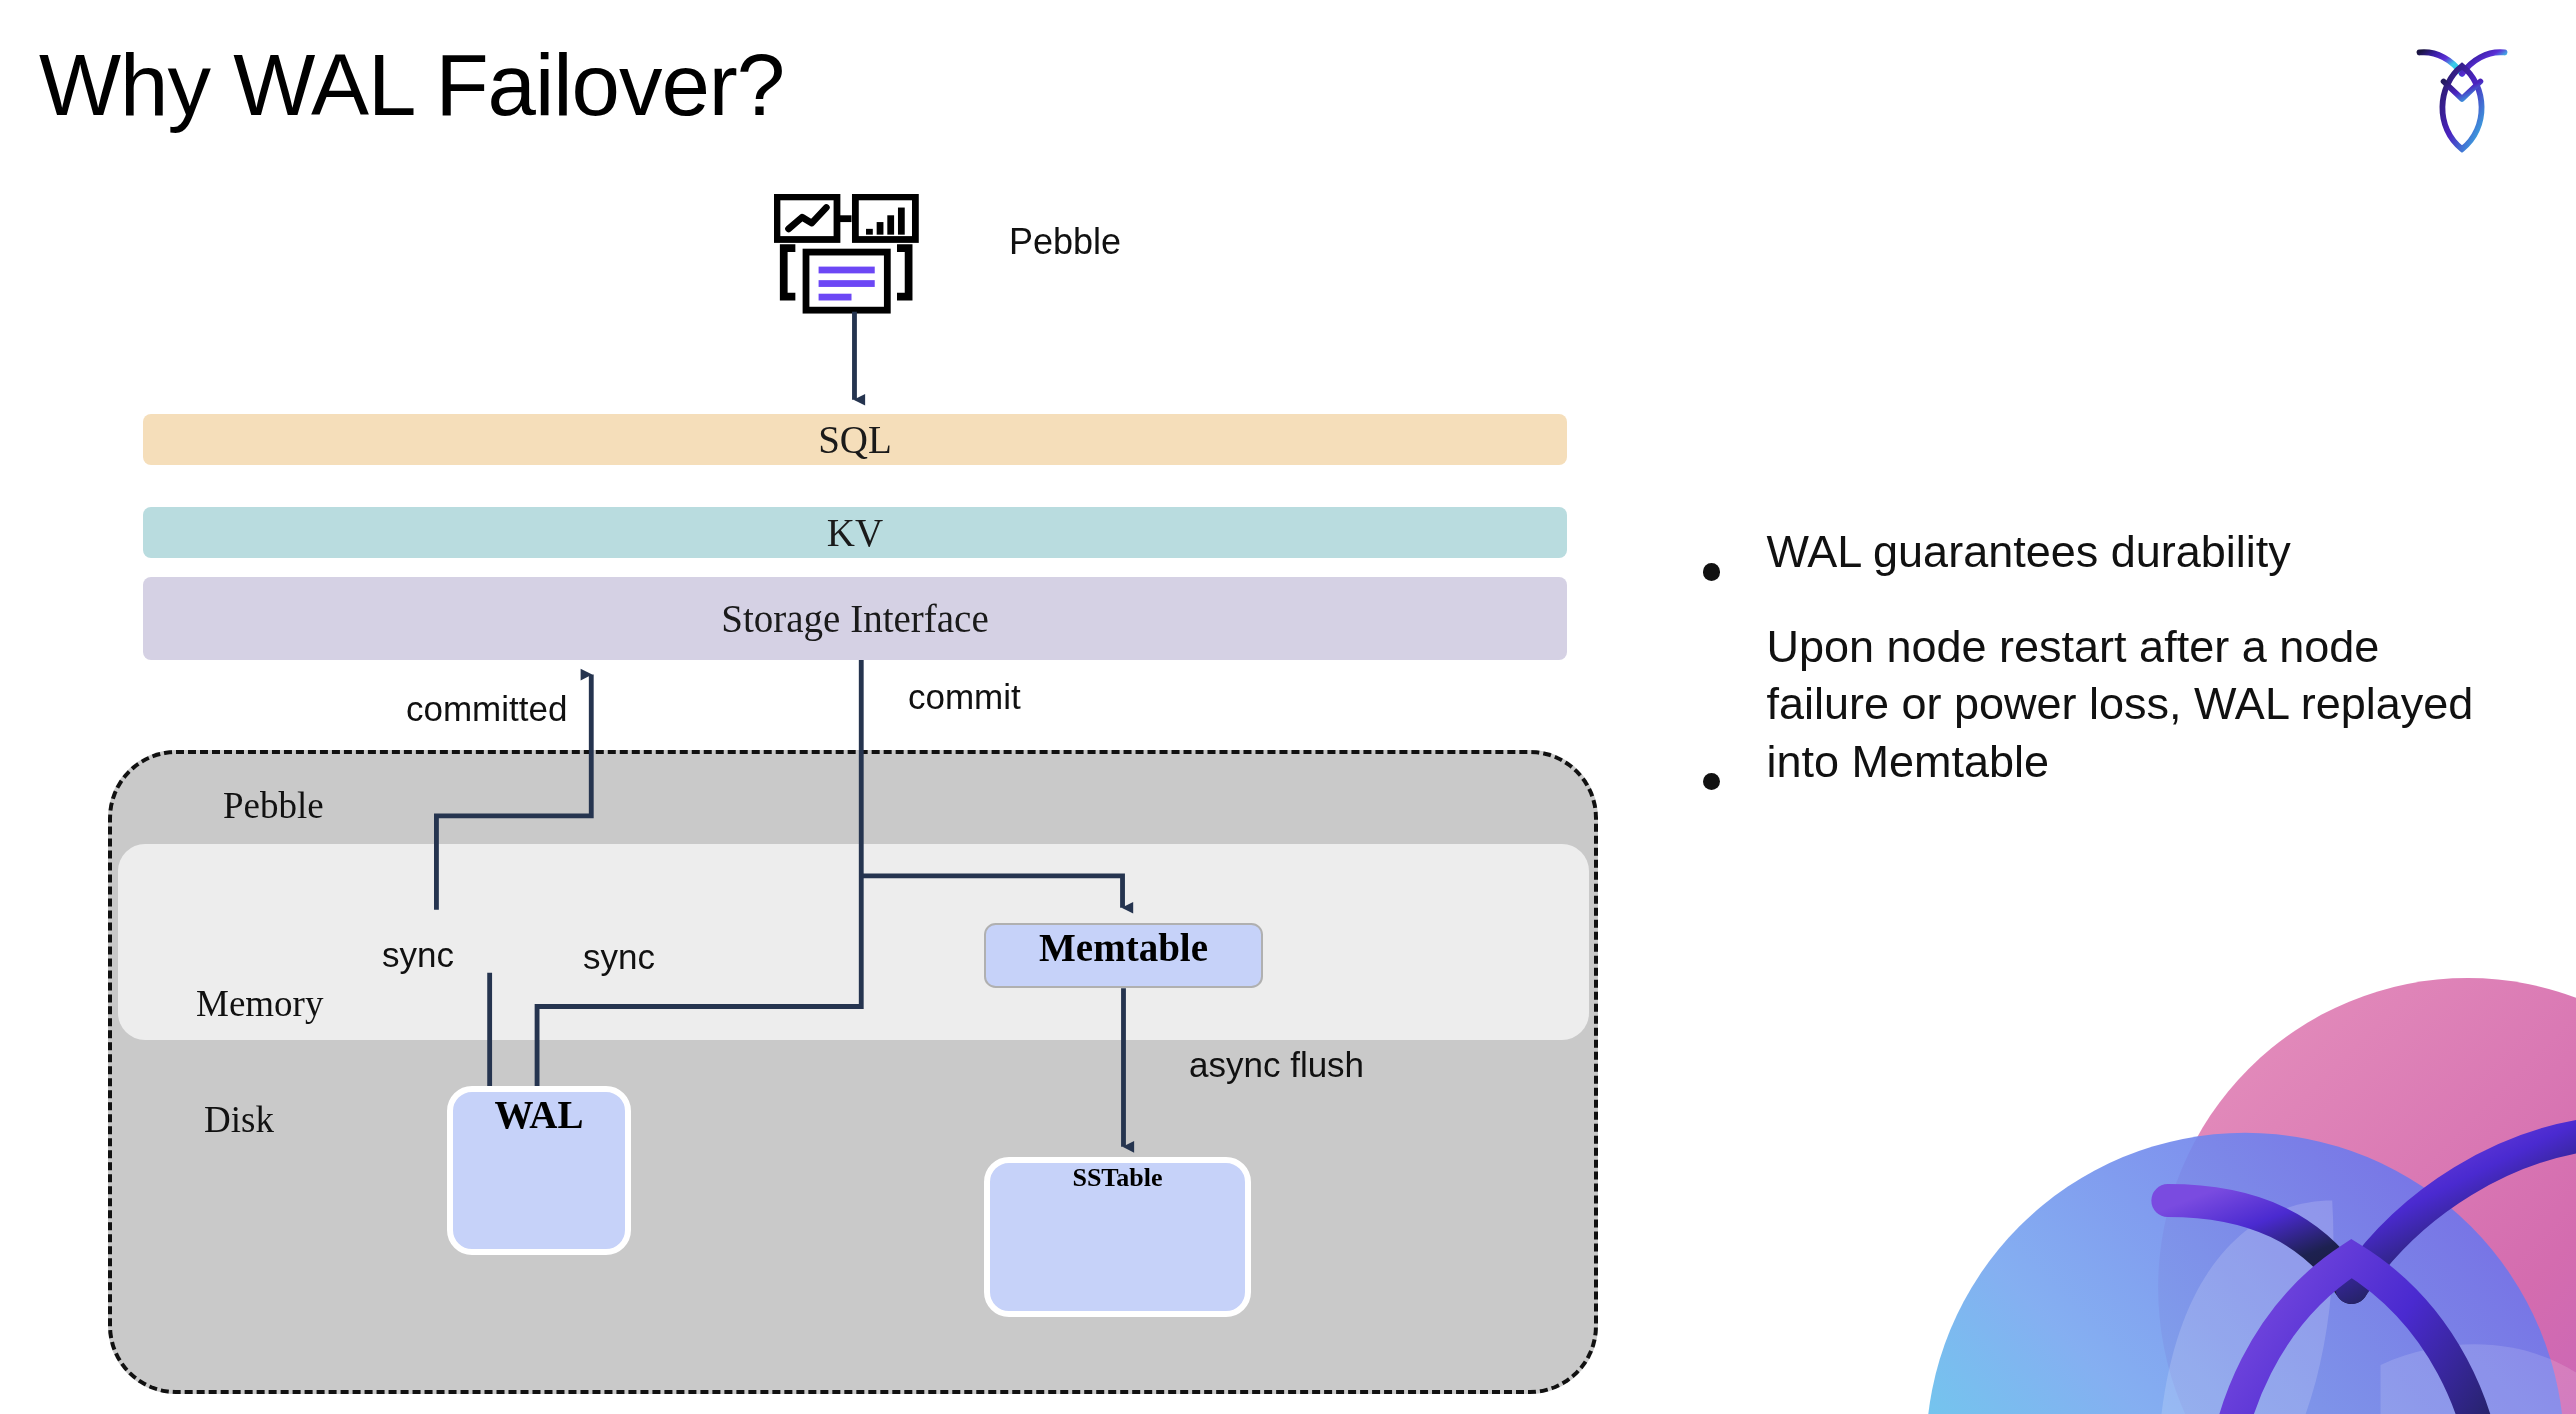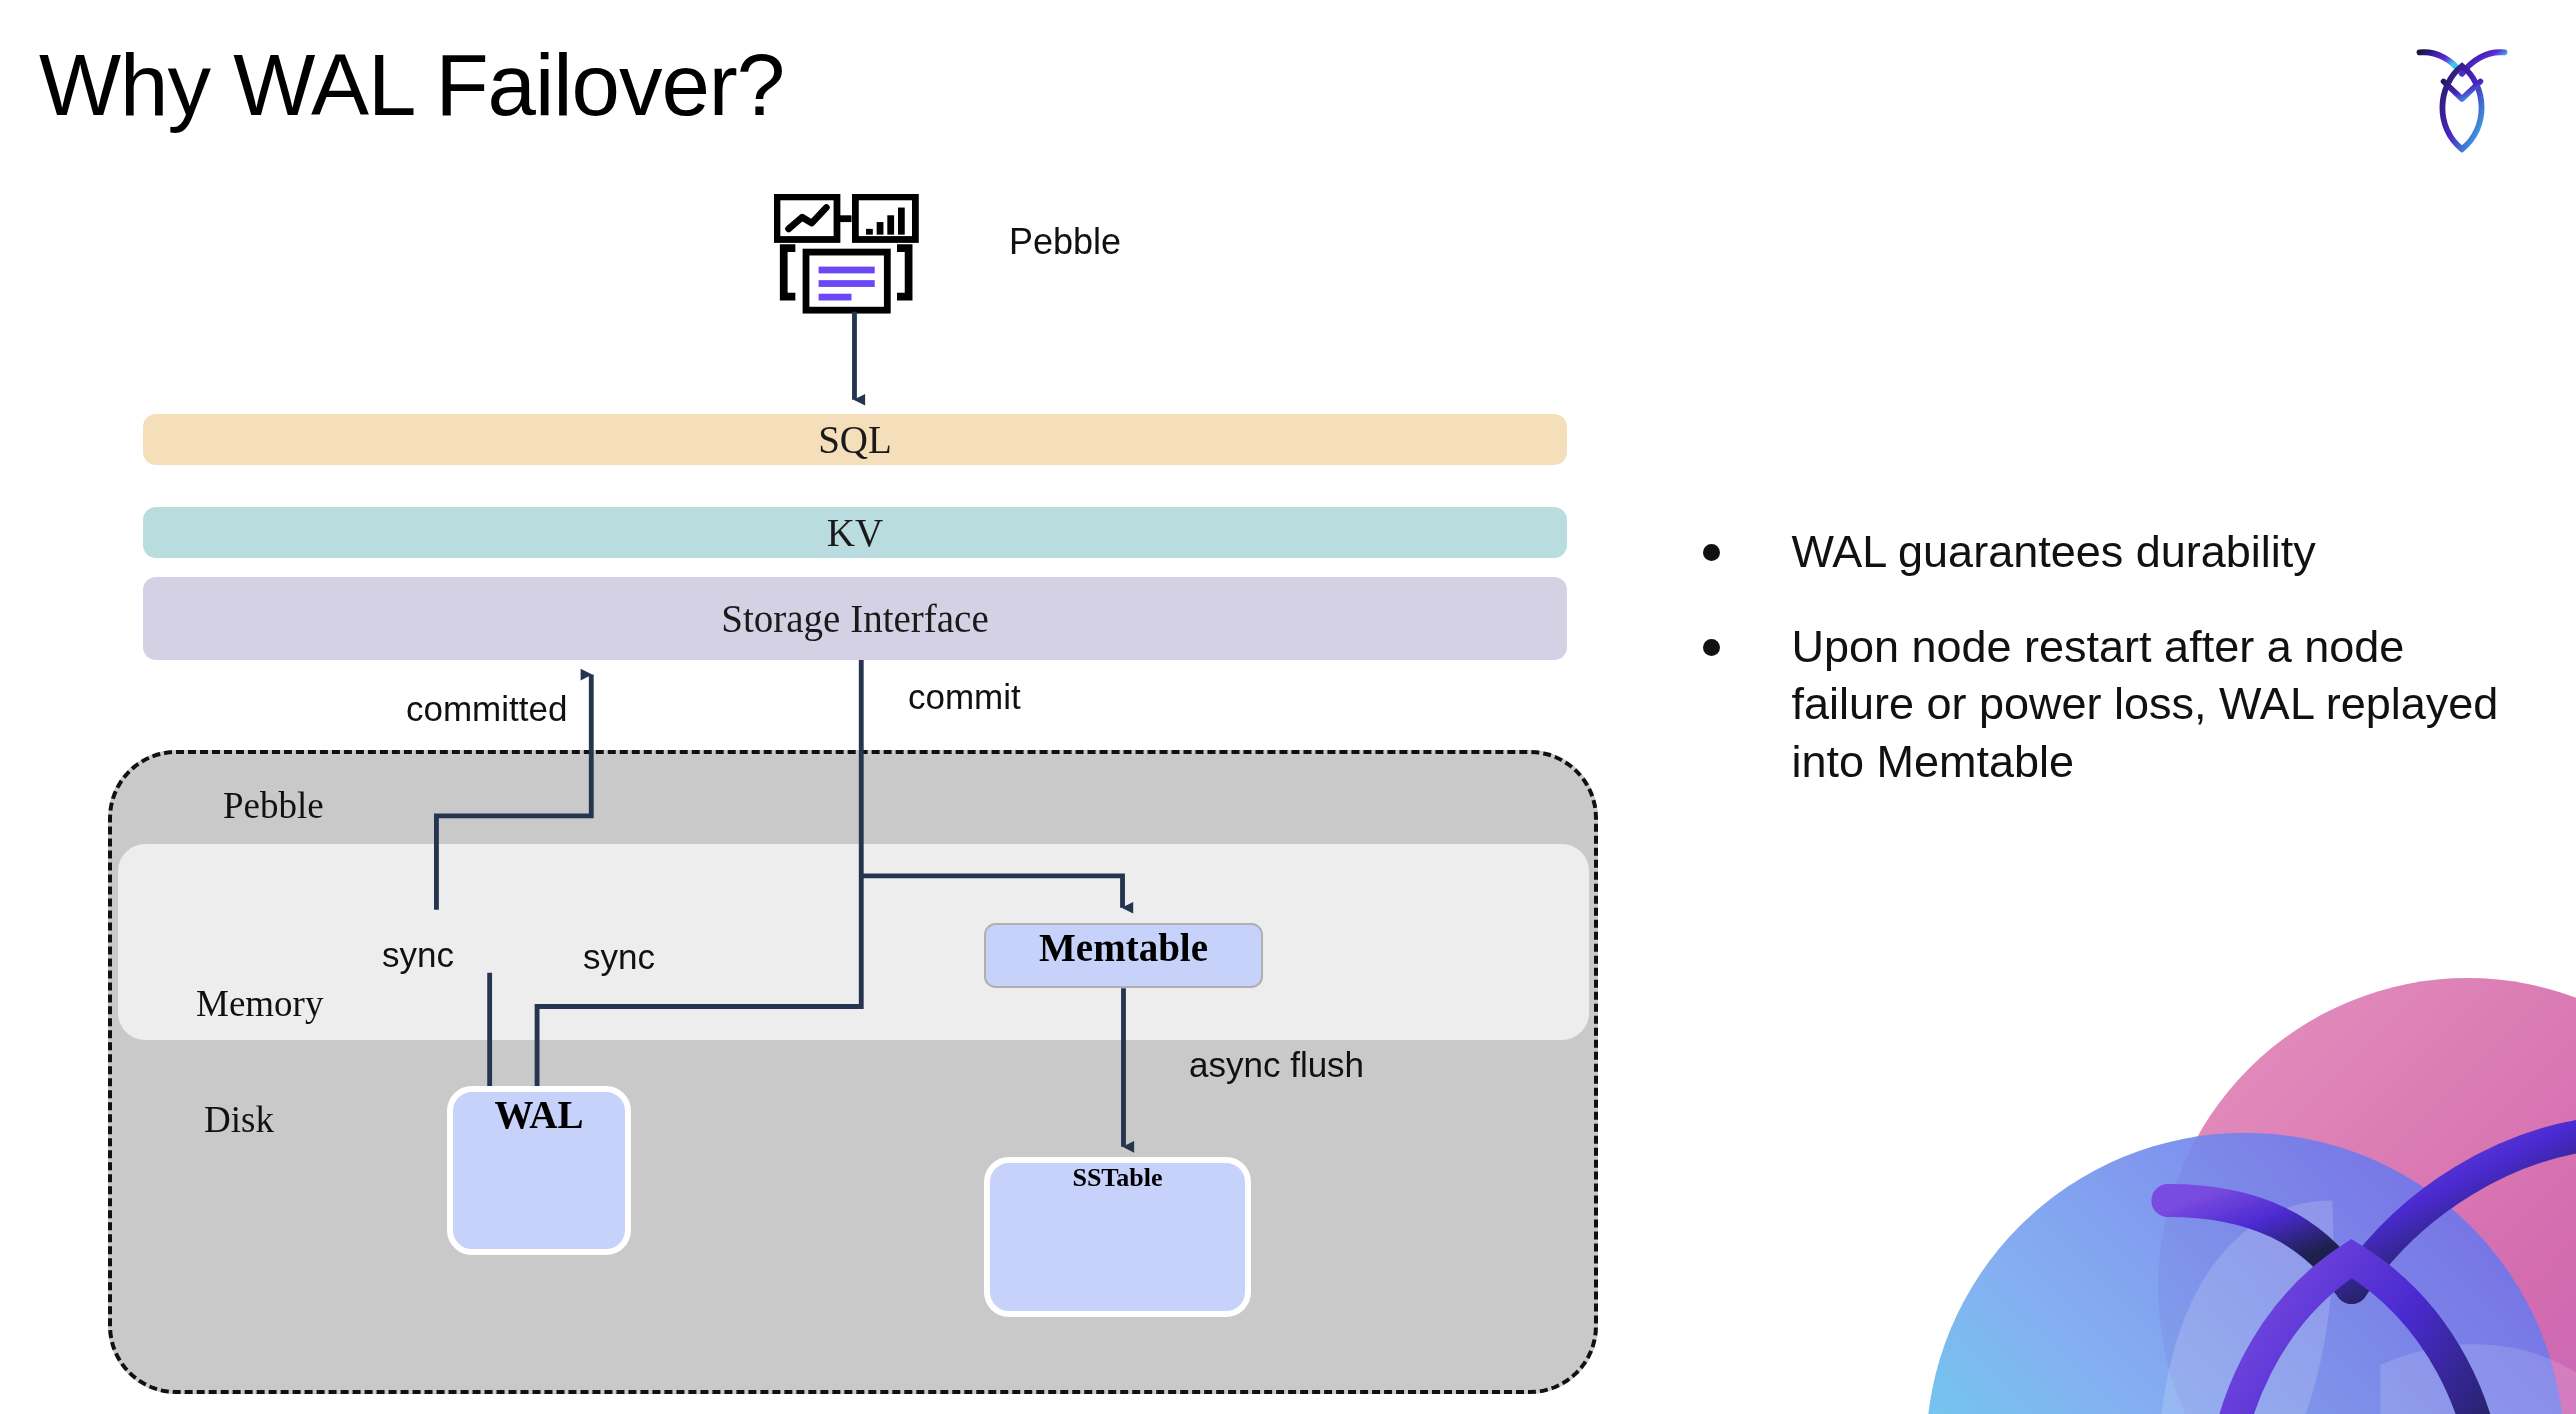--- a/index.html
+++ b/index.html
@@ -30,21 +30,21 @@
   .client-icon{position:absolute;left:774px;top:194px;width:155px;height:121px;}
   .client-label{
     position:absolute;left:1009px;top:221px;
     font-size:36px;color:#111;font-family:"Liberation Sans",sans-serif;
     white-space:nowrap;
   }
 
   
   .layer-bar{
     position:absolute;left:143px;width:1424px;
-    border-radius:13px;display:flex;align-items:center;justify-content:center;
+    border-radius:8px;display:flex;align-items:center;justify-content:center;
     font-family:"Liberation Serif", serif;font-size:39px;color:#1a1a1a;
   }
   #bar-sql{top:414px;height:51px;background:#f5deba;}
   #bar-kv{top:507px;height:51px;background:#b9dcdf;}
   #bar-storage{top:577px;height:83px;background:#d5d1e4;}
 
   
   .pebble-box{
     position:absolute;left:108px;top:750px;width:1490px;height:644px;
     border:4.8px dashed #111;border-radius:68px;background:#c9c9c9;
@@ -98,21 +98,21 @@
   #lbl-sync-left{left:382px;top:935px;}
   #lbl-sync-right{left:583px;top:937px;}
   #lbl-async-flush{left:1189px;top:1045px;}
 
   
   .edges{position:absolute;left:0;top:0;width:2576px;height:1415px;
          pointer-events:none;}
 
   
   .bullets{position:absolute;left:1703px;top:523px;width:803px;}
-  .bullet-row{display:flex;align-items:flex-start;margin-bottom:37px;gap:25px;}
+  .bullet-row{display:flex;align-items:flex-end;margin-bottom:37px;}
   .bullet-dot{
     width:17.4px;height:17.4px;border-radius:50%;background:#111;
     margin-top:21px;margin-right:46px;flex:0 0 auto;
   }
   .bullet-text{
     font-family:"Liberation Sans", sans-serif;font-size:45px;
     line-height:1.28;color:#111;
   }
 </style>
 </head>

